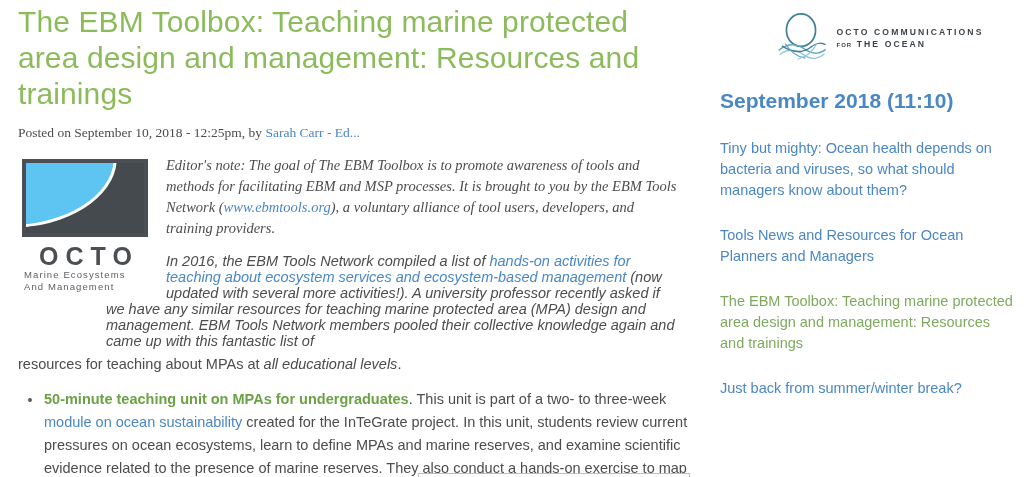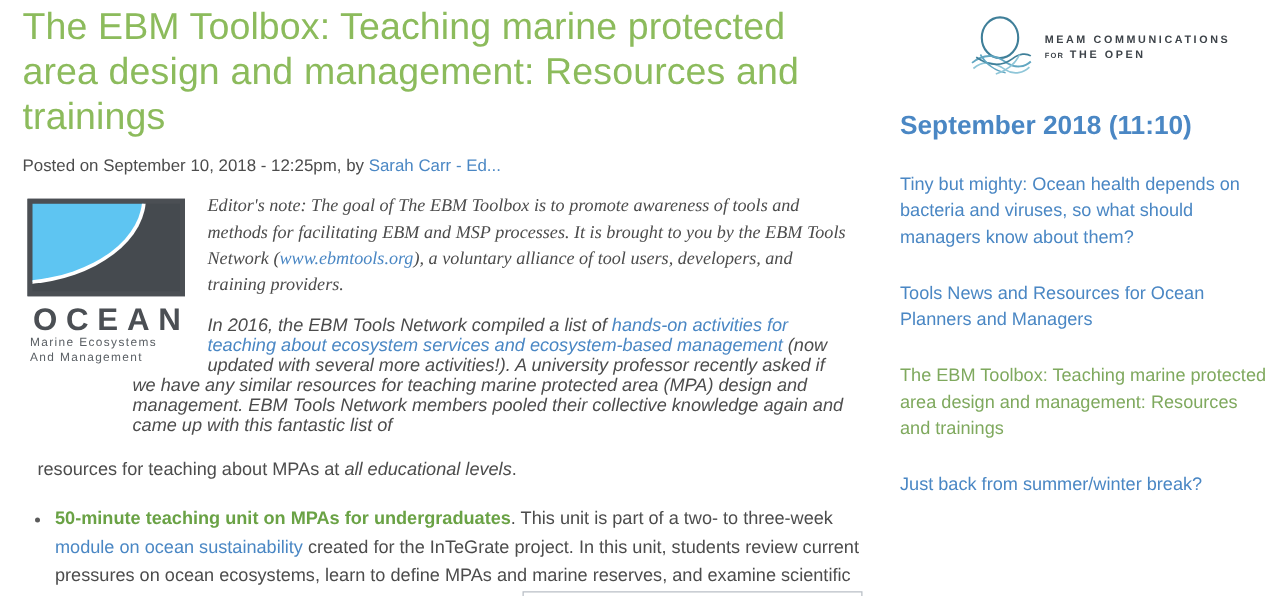--- a/index.html
+++ b/index.html
@@ -11,21 +11,21 @@
 
   
   .main{width:700px;flex:0 0 700px;padding:0 0 0 0;box-sizing:border-box;}
   .post-title{
     margin:4px 0 0 18px;width:640px;
     font-family:"Liberation Sans", sans-serif;
     font-weight:400;font-size:30px;line-height:36px;
     color:#8cbb5c;letter-spacing:.1px;
   }
   .post-meta{
-    margin:12px 0 0 18px;font-size:13.5px;color:#4c4c4c;line-height:18px;
+    margin:12px 0 0 18px;font-size:13.5px;color:#4c4c4c;line-height:18px;font-family:Liberation Serif, serif;
   }
   .post-meta a{color:#4a87c4;text-decoration:none;}
 
   .body-wrap{position:relative;margin-top:13px;}
 
   
   .meam{
     float:left;width:130px;margin:4px 14px 4px 22px;
   }
   .meam-mark{
@@ -52,21 +52,21 @@
     margin:2px 0 0 0;padding-left:165px;padding-right:22px;
     font-style:italic;font-size:14.5px;line-height:21px;color:#4c4c4c;font-family:Liberation Serif, serif;
   }
   .editor-note a{color:#4a87c4;text-decoration:none;font-style:italic;}
   .para{
     margin:14px 0 0 0;padding-left:106px;padding-right:22px;
     font-size:14.5px;line-height:16px;color:#4c4c4c;font-style:italic;
   }
   .para a{color:#4a87c4;text-decoration:none;}
   .para-wide{
-    margin:16px;padding:0 22px 0 14px;font-size:14.5px;line-height:23px;color:#4c4c4c;
+    margin:4px;padding:0 22px 0 14px;font-size:14.5px;line-height:23px;color:#4c4c4c;
   }
   .para-wide em{font-style:italic;}
 
   
   .list{margin:12px 0 0 0;padding:0 0 0 44px;list-style:none;position:relative;}
   .list li{
     position:relative;font-size:14.5px;line-height:23px;color:#4c4c4c;
   }
   .list li:before{
     content:"";position:absolute;left:-16px;top:10px;width:4px;height:4px;
@@ -116,21 +116,21 @@
     <div class="post-meta">
       <span>Posted on September 10, 2018 - 12:25pm, by </span><a href="#">Sarah Carr - Ed...</a>
     </div>
 
     <div class="body-wrap">
 
       <div class="meam">
         <div class="meam-mark">
           <div class="wave"></div>
         </div>
-        <div class="meam-word">OCEAN</div>
+        <div class="meam-word">OCTO</div>
         <div class="meam-sub">Marine Ecosystems</div>
         <div class="meam-sub">And Management</div>
       </div>
 
       <p class="editor-note"><span>Editor's note: The goal of The EBM Toolbox is to promote awareness of tools and methods for facilitating EBM and MSP processes. It is brought to you by the EBM Tools Network (</span><a href="#">www.ebmtools.org</a><span>), a voluntary alliance of tool users, developers, and training providers.</span></p>
 
       <p class="para"><span>In 2016, the EBM Tools Network compiled a list of </span><a href="#">hands-on activities for teaching about ecosystem services and ecosystem-based management</a><span> (now updated with several more activities!). A university professor recently asked if we have any similar resources for teaching marine protected area (MPA) design and management. EBM Tools Network members pooled their collective knowledge again and came up with this fantastic list of</span></p>
 
       <div style="clear:both"></div>
 
@@ -160,22 +160,22 @@
     <div class="octo">
       <svg class="octo-mark" viewBox="0 0 100 100">
         <ellipse cx="50" cy="36" rx="26" ry="29" fill="none" stroke="#3f7f99" stroke-width="3"></ellipse>
         <path d="M10 72 C30 56 46 62 60 72 C72 80 86 78 94 70" fill="none" stroke="#62a7c2" stroke-width="2.6"></path>
         <path d="M12 80 C28 66 44 72 58 82 C70 90 84 86 92 78" fill="none" stroke="#8fc6d8" stroke-width="2.4"></path>
         <path d="M16 64 C34 76 52 78 68 66 C78 58 88 58 94 62" fill="none" stroke="#3f7f99" stroke-width="2.4"></path>
         <path d="M22 60 C30 74 44 84 58 86" fill="none" stroke="#62a7c2" stroke-width="2.2"></path>
         <path d="M78 60 C72 74 58 84 44 88" fill="none" stroke="#8fc6d8" stroke-width="2.2"></path>
       </svg>
       <div class="octo-text">
-        <div class="octo-tag1">MEAM COMMUNICATIONS</div>
-        <div class="octo-tag2"><span class="sm">FOR</span><span> THE OPEN</span></div>
+        <div class="octo-tag1">OCTO COMMUNICATIONS</div>
+        <div class="octo-tag2"><span class="sm">FOR</span><span> THE OCEAN</span></div>
       </div>
     </div>
 
     <div class="side-heading">September 2018 (11:10)</div>
 
     <ul class="side-list">
       <li>
           <a href="#">Tiny but mighty: Ocean health depends on bacteria and viruses, so what should managers know about them?</a>
         </li>
       <li>

